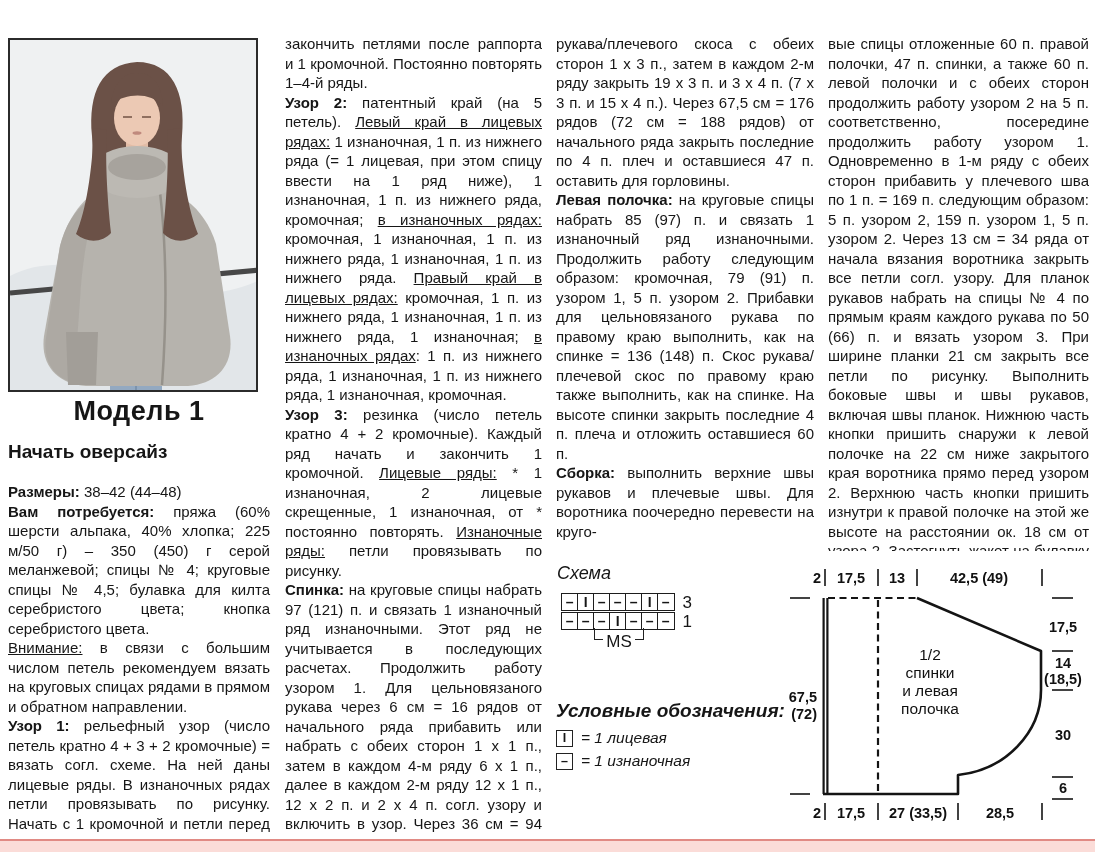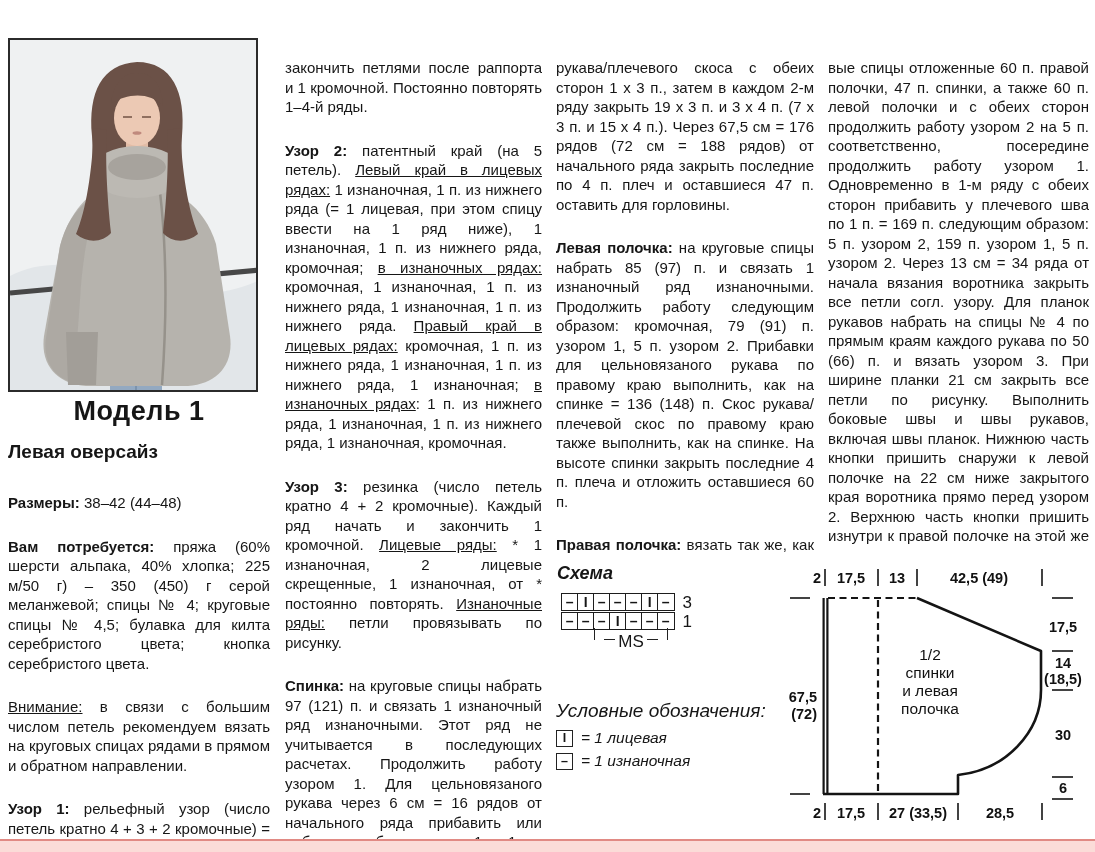--- a/index.html
+++ b/index.html
@@ -11,58 +11,58 @@
   }
 
   
   .photo {
     position:absolute; left:8px; top:38px; width:250px; height:354px;
     border:2px solid #2b2b2b; background:#eff1f2; overflow:hidden;
   }
 
   
   .col { position:absolute; text-align:justify; font-size:15px; line-height:19.5px; }
-  .col p { text-align:justify;margin-top:24px; }
+  .col p { text-align:justify; }
   .seg-b { font-weight:bold; }
   .seg-u { text-decoration:underline; }
   #col1 { left:8px;   top:397px; width:262px; }
   #col2 { left:285px; top:34px;  width:257px; height:812px; overflow:hidden; }
   #col3 { left:556px; top:34px;  width:258px; height:527px; overflow:hidden; }
   #col4 { left:828px; top:34px;  width:261px; height:517px; overflow:hidden; }
 
   #col1 h1 { font-size:27px; line-height:28px; font-weight:bold; letter-spacing:.5px; text-align:center; }
   #col1 h2 { font-size:19px; line-height:23px; font-weight:bold; margin-top:15px; text-align:left; }
-  #col1 .body-start { margin-top:30px; }
+  #col1 .body-start { margin-top:19px; }
 
   
   .schema-title {
     position:absolute; left:557px; top:563px;
-    font-size:18px; font-weight:bold; font-style:italic;
+    font-size:18px; font-weight:normal; font-style:italic;
   }
   .chart { position:absolute; left:561px; top:593px; }
   .chart-row { display:flex; }
   .chart-row + .chart-row { margin-top:-1.5px; }
   .cell {
     width:17.5px; height:18px; border:1.5px solid #1d1d1d; background:#fff;
     display:flex; align-items:center; justify-content:center;
     font-weight:bold; font-size:14px; line-height:1;
   }
   .cell + .cell { margin-left:-1.5px; }
   .row-num { margin-left:8px; font-size:17px; align-self:center; }
   .ms-bracket {
-    position:absolute; left:33px; top:35px; width:74px; height:12px;
+    position:absolute; left:33px; top:35px; width:50px; height:12px;
     border-left:1.7px solid #222; border-right:1.7px solid #222;
     display:flex; justify-content:center; align-items:flex-end;
   }
   .ms-bracket .hl { width:11px; height:12px; border-bottom:1.7px solid #222; }
   .ms-label { font-size:17px; line-height:1; padding:0 3px; transform:translateY(10px); }
 
   
   .legend { position:absolute; left:556px; top:700px; }
-  .legend-title { font-size:19px; font-weight:normal; font-style:italic; margin-bottom:7px; }
+  .legend-title { font-size:19px; font-weight:bold; font-style:italic; margin-bottom:7px; }
   .legend-item { display:flex; align-items:center; gap:8px; margin-top:5px;
                  font-style:italic; font-size:15.5px; }
   .legend-sym {
     width:17px; height:17px; border:1.7px solid #222; font-style:normal;
     display:flex; align-items:center; justify-content:center;
     font-size:12.5px; font-weight:bold;
   }
 
   
   .diagram { position:absolute; left:780px; top:556px; width:315px; height:282px; }
@@ -101,38 +101,37 @@
       <path d="M84,88 C82,132 76,170 66,194 C78,204 93,202 101,193 C97,156 95,116 97,90 Z" fill="#6b5147"></path>
       <path d="M170,88 C172,132 178,170 188,194 C176,204 161,202 153,193 C157,156 159,116 157,90 Z" fill="#6b5147"></path>
       <path d="M100,346 L152,346 L152,354 L100,354 Z" fill="#93a9c1"></path>
       <line x1="126" y1="346" x2="126" y2="354" stroke="#7b93ad" stroke-width="2"></line>
     </g>
   </svg>
 </div>
 
 <div class="col" id="col1">
   <h1>Модель 1</h1>
-  <h2><span>Левая оверсайз</span><br></h2>
+  <h2><span>Начать оверсайз</span><br></h2>
   <p class="body-start"><span class="seg-b">Размеры: </span><span>38–42 (44–48)</span></p>
   <p><span class="seg-b">Вам потребуется: </span><span>пряжа (60% шерсти альпака, 40% хлопка; 225 м/50 г) – 350 (450) г серой меланжевой; спицы № 4; круговые спицы № 4,5; булавка для килта серебристого цвета; кнопка серебристого цвета.</span></p>
   <p><span class="seg-u">Внимание:</span><span> в связи с большим числом петель рекомендуем вязать на круговых спицах рядами в прямом и обратном направлении.</span></p>
   <p><span class="seg-b">Узор 1: </span><span>рельефный узор (число петель кратно 4 + 3 + 2 кромочные) = вязать согл. схеме. На ней даны лицевые ряды. В изнаночных рядах петли провязывать по рисунку. Начать с 1 кромочной и петли перед раппортом, раппорт постоянно повторять,</span></p>
 </div>
 
 <div class="col" id="col2">
   <p><span>закончить петлями после раппорта и 1 кромочной. Постоянно повторять 1–4-й ряды.</span></p>
   <p><span class="seg-b">Узор 2: </span><span>патентный край (на 5 петель). </span><span class="seg-u">Левый край в лицевых рядах:</span><span> 1 изнаночная, 1 п. из нижнего ряда (= 1 лицевая, при этом спицу ввести на 1 ряд ниже), 1 изнаночная, 1 п. из нижнего ряда, кромочная; </span><span class="seg-u">в изнаночных рядах:</span><span> кромочная, 1 изнаночная, 1 п. из нижнего ряда, 1 изнаночная, 1 п. из нижнего ряда. </span><span class="seg-u">Правый край в лицевых рядах:</span><span> кромочная, 1 п. из нижнего ряда, 1 изнаночная, 1 п. из нижнего ряда, 1 изнаночная; </span><span class="seg-u">в изнаночных рядах</span><span>: 1 п. из нижнего ряда, 1 изнаночная, 1 п. из нижнего ряда, 1 изнаночная, кромочная.</span></p>
   <p><span class="seg-b">Узор 3: </span><span>резинка (число петель кратно 4 + 2 кромочные). Каждый ряд начать и закончить 1 кромочной. </span><span class="seg-u">Лицевые ряды:</span><span> * 1 изнаночная, 2 лицевые скрещенные, 1 изнаночная, от * постоянно повторять. </span><span class="seg-u">Изнаночные ряды:</span><span> петли провязывать по рисунку.</span></p>
   <p><span class="seg-b">Спинка: </span><span>на круговые спицы набрать 97 (121) п. и связать 1 изнаночный ряд изнаночными. Этот ряд не учитывается в последующих расчетах. Продолжить работу узором 1. Для цельновязаного рукава через 6 см = 16 рядов от начального ряда прибавить или набрать с обеих сторон 1 х 1 п., затем в каждом 4-м ряду 6 х 1 п., далее в каждом 2-м ряду 12 х 1 п., 12 х 2 п. и 2 х 4 п. согл. узору и включить в узор. Через 36 см = 94 ряда от начального ряда на спицах будет 199 (223) п. Через 50 см = 130 рядов (54,5 см = 142 ряда) от начального ряда закрыть для скоса</span></p>
 </div>
 
 <div class="col" id="col3">
   <p><span>рукава/плечевого скоса с обеих сторон 1 х 3 п., затем в каждом 2-м ряду закрыть 19 х 3 п. и 3 х 4 п. (7 х 3 п. и 15 х 4 п.). Через 67,5 см = 176 рядов (72 см = 188 рядов) от начального ряда закрыть последние по 4 п. плеч и оставшиеся 47 п. оставить для горловины.</span></p>
   <p><span class="seg-b">Левая полочка: </span><span>на круговые спицы набрать 85 (97) п. и связать 1 изнаночный ряд изнаночными. Продолжить работу следующим образом: кромочная, 79 (91) п. узором 1, 5 п. узором 2. Прибавки для цельновязаного рукава по правому краю выполнить, как на спинке = 136 (148) п. Скос рукава/плечевой скос по правому краю также выполнить, как на спинке. На высоте спинки закрыть последние 4 п. плеча и отложить оставшиеся 60 п.</span></p>
-  <p><span class="seg-b">Правая полочка: </span><span>вязать так же, как левую полочку, но в зеркальном отображении.</span></p>
   <p><span class="seg-b">Сборка: </span><span>выполнить верхние швы рукавов и плечевые швы. Для воротника поочередно перевести на круго-</span></p>
 </div>
 
 <div class="col" id="col4">
   <p><span>вые спицы отложенные 60 п. правой полочки, 47 п. спинки, а также 60 п. левой полочки и с обеих сторон продолжить работу узором 2 на 5 п. соответственно, посередине продолжить работу узором 1. Одновременно в 1-м ряду с обеих сторон прибавить у плечевого шва по 1 п. = 169 п. следующим образом: 5 п. узором 2, 159 п. узором 1, 5 п. узором 2. Через 13 см = 34 ряда от начала вязания воротника закрыть все петли согл. узору. Для планок рукавов набрать на спицы № 4 по прямым краям каждого рукава по 50 (66) п. и вязать узором 3. При ширине планки 21 см закрыть все петли по рисунку. Выполнить боковые швы и швы рукавов, включая швы планок. Нижнюю часть кнопки пришить снаружи к левой полочке на 22 см ниже закрытого края воротника прямо перед узором 2. Верхнюю часть кнопки пришить изнутри к правой полочке на этой же высоте на расстоянии ок. 18 см от узора 2. Застегнуть жакет на булавку для килта.</span></p>
 </div>
 
 <div class="schema-title">Схема</div>
 <div class="chart">
   <div class="chart-row">

